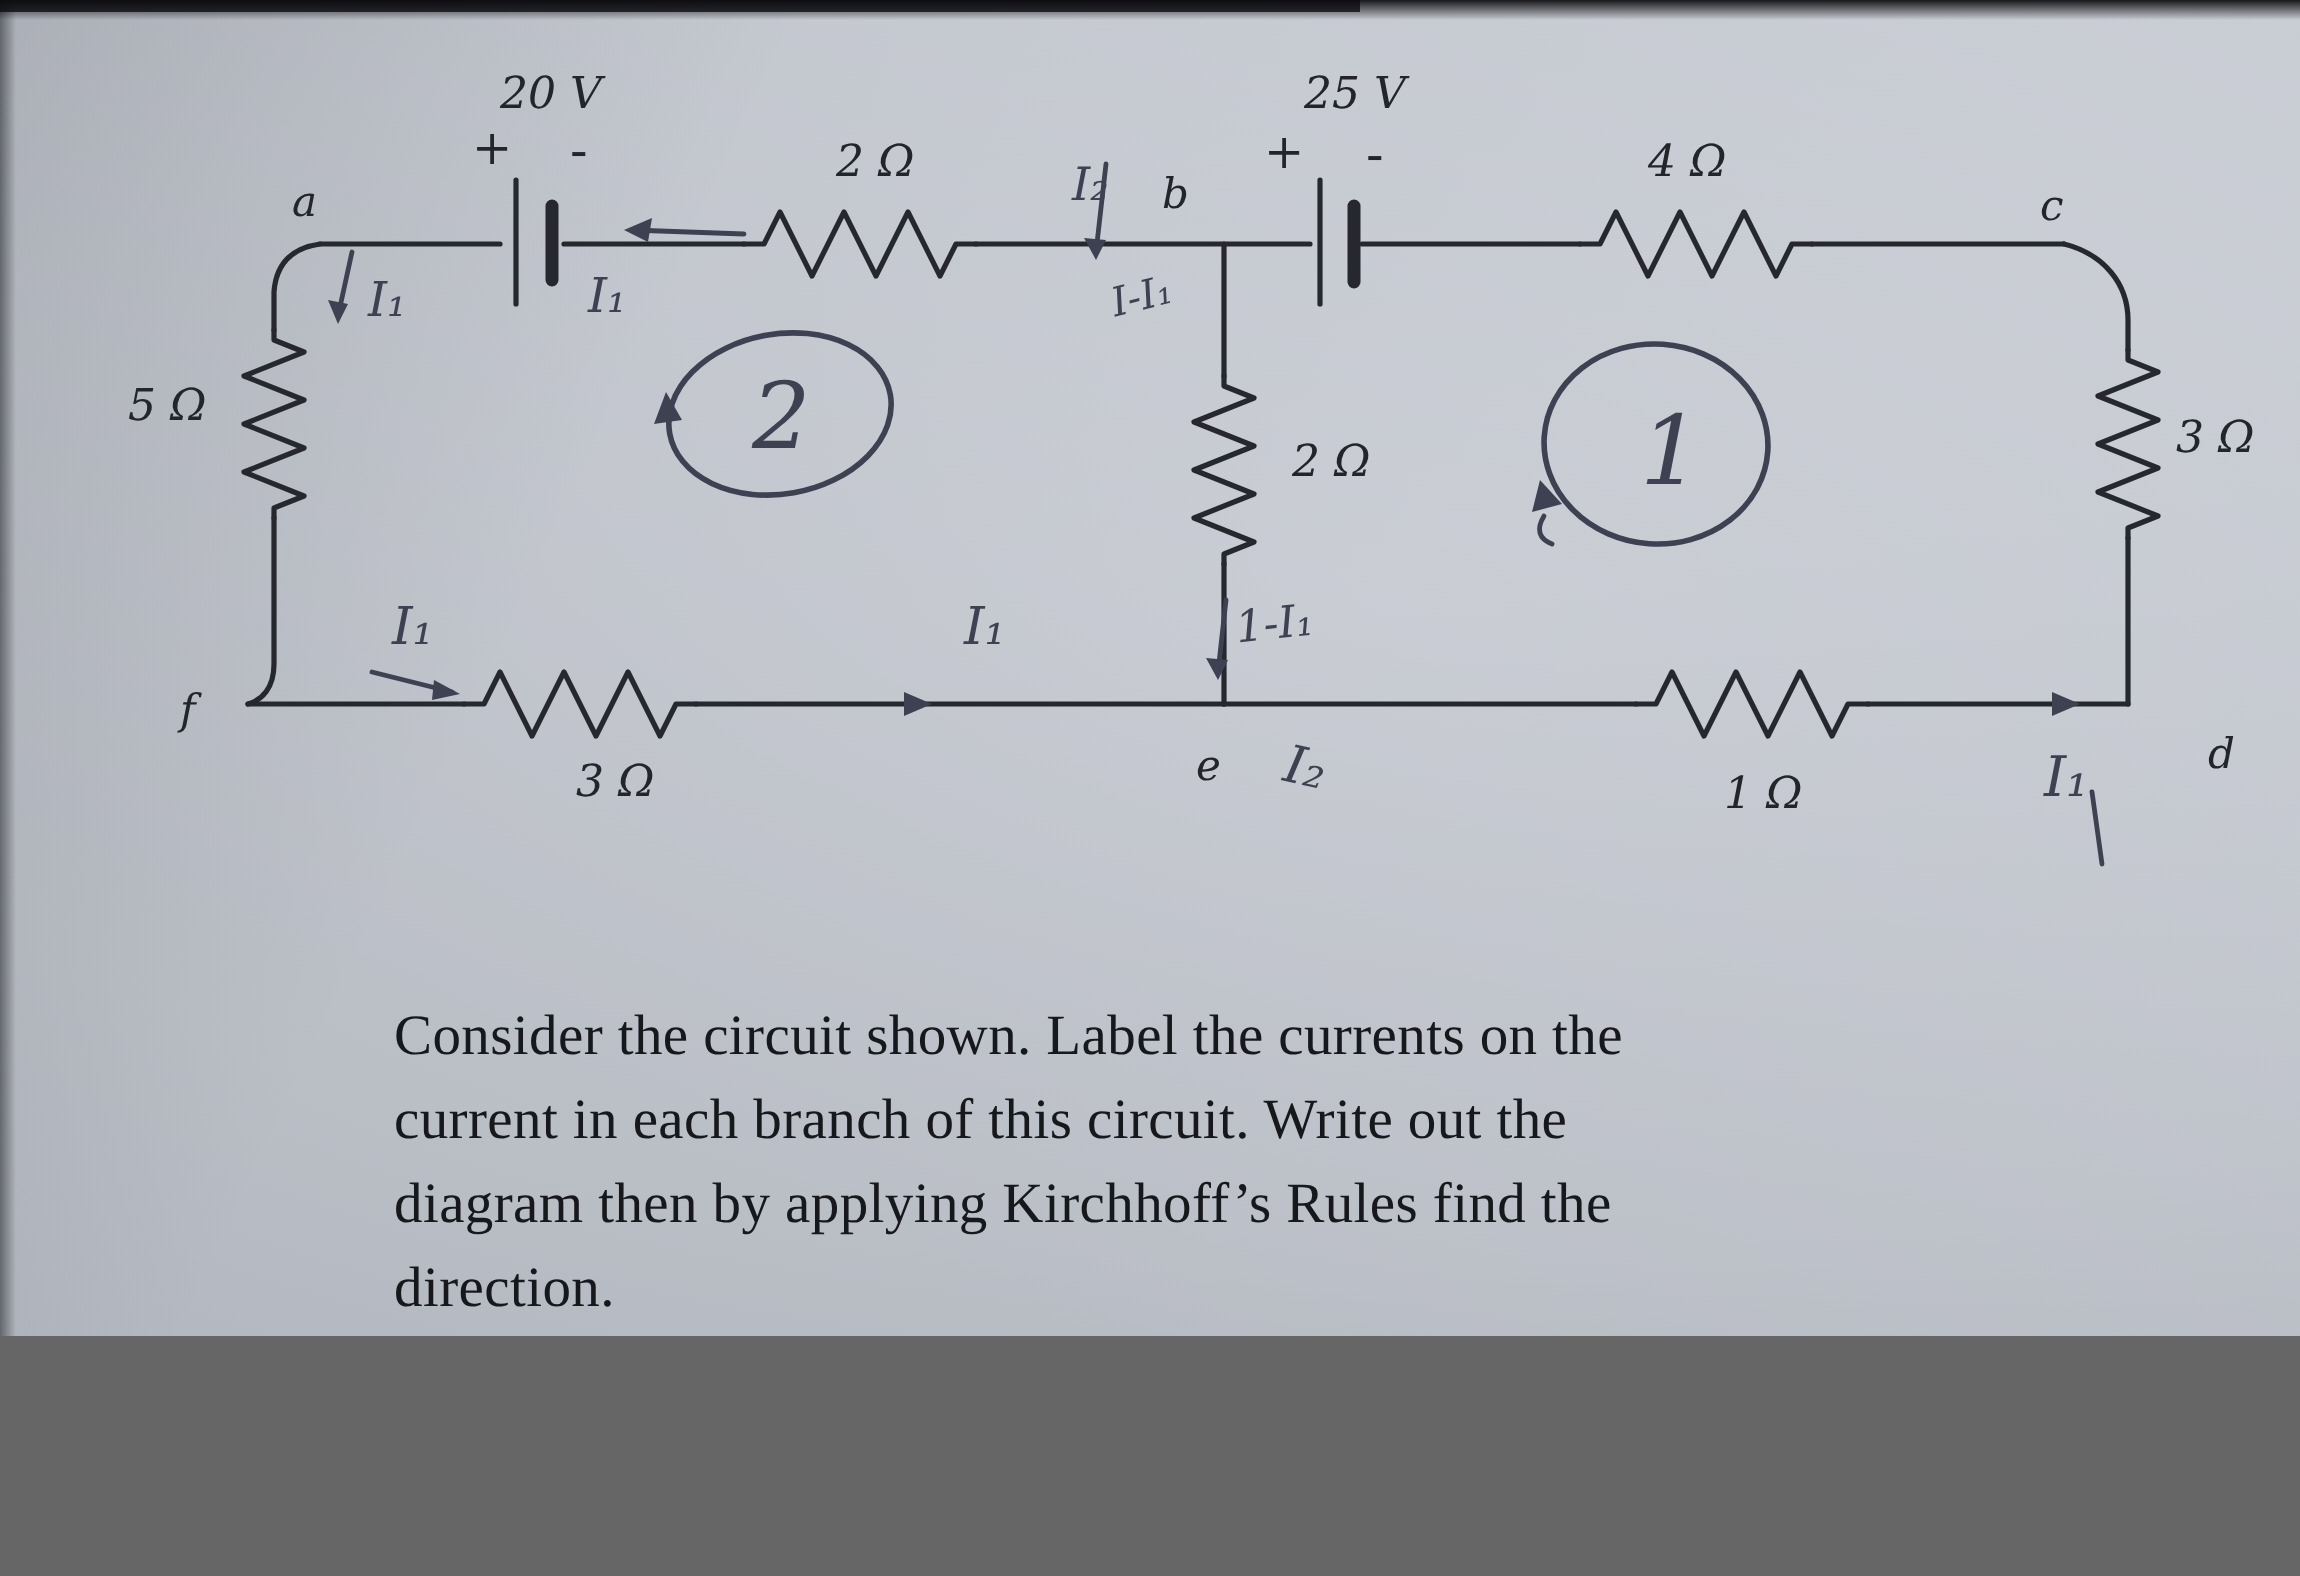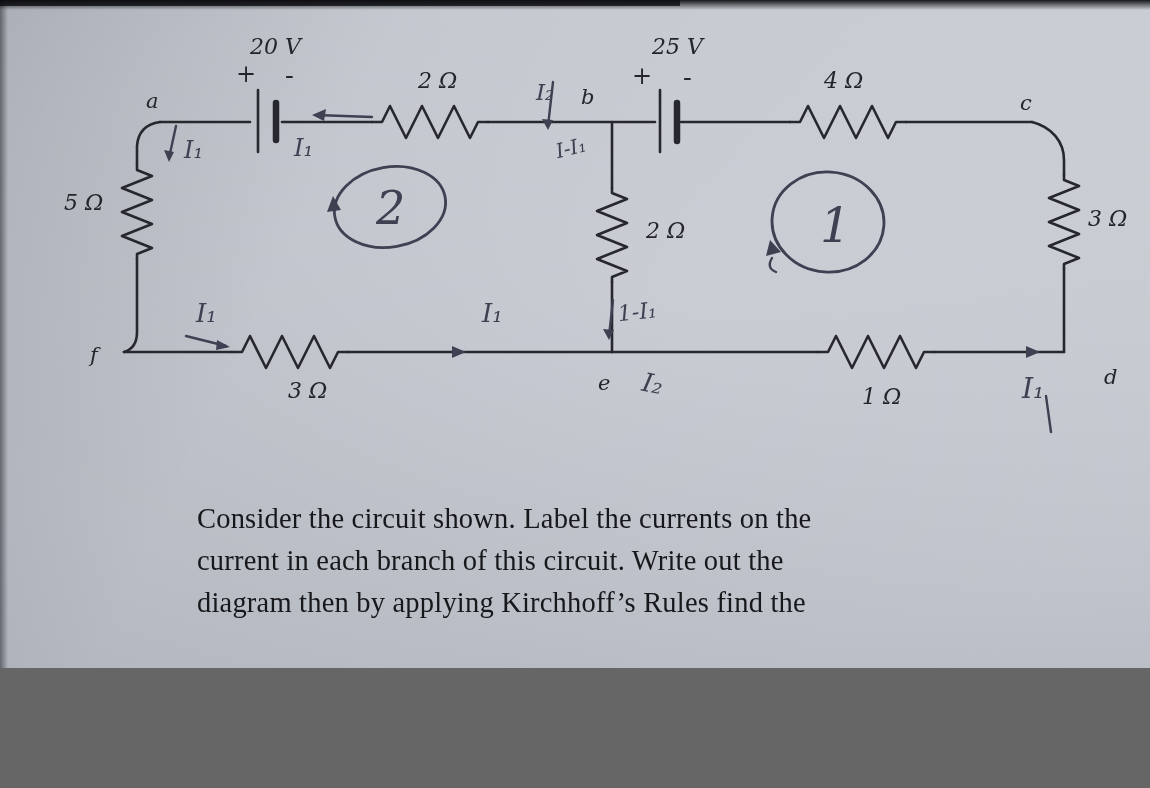--- a/index.html
+++ b/index.html
@@ -142,14 +142,15 @@
       <text x="618" y="320" font-size="22" transform="rotate(-6 630 315)">1-I₁</text>
       <text x="642" y="392" font-size="26" transform="rotate(12 650 385)">I₂</text>
       <text x="1022" y="398" font-size="28">I₁</text>
     </g>
   </svg>
 
   <div class="problem">
     <div>Consider the circuit shown. Label the currents on the</div>
     <div>current in each branch of this circuit. Write out the</div>
     <div>diagram then by applying Kirchhoff’s Rules find the</div>
+    <div>direction.</div>
   </div>
 </div>
 
 </body></html>

